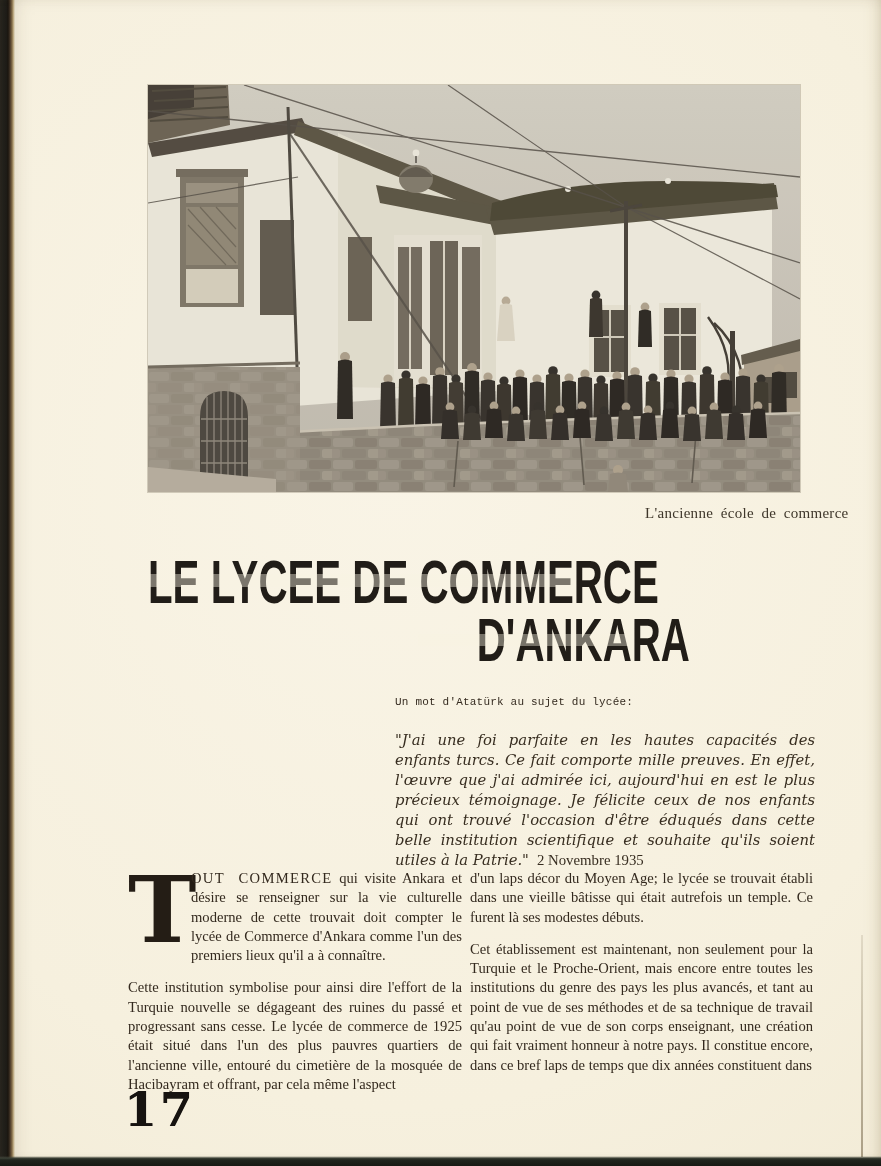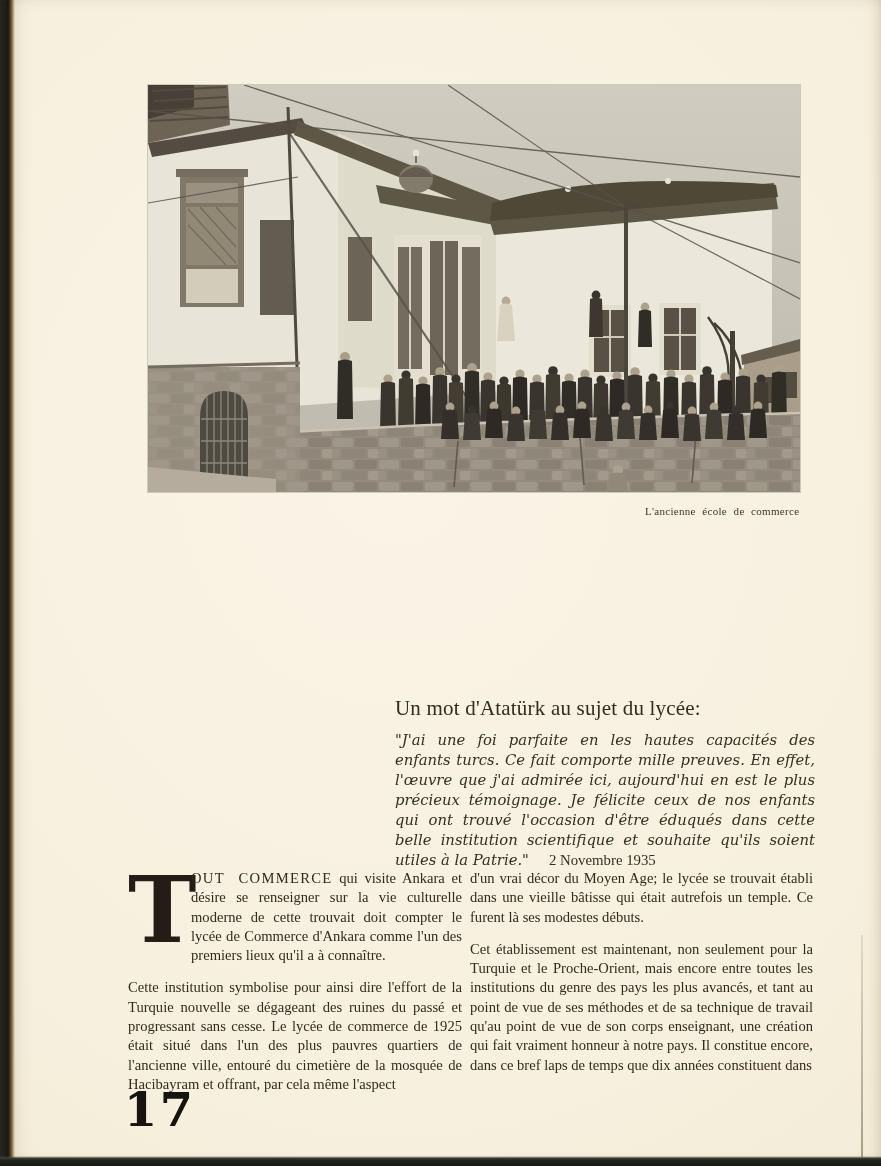--- a/index.html
+++ b/index.html
@@ -26,46 +26,46 @@
     position:absolute; left:861px; top:935px; width:2px; height:222px;
     background: linear-gradient(180deg, rgba(110,95,65,.15), rgba(110,95,65,.55));
   }
   .photo {
     position:absolute; left:148px; top:85px; width:652px; height:407px;
     outline:1px solid rgba(120,110,90,.30);
   }
   .photo svg { display:block; width:100%; height:100%; }
   .caption {
     position:absolute; left:645px; top:505px;
-    font-size:11px; letter-spacing:.3px; word-spacing:3.5px; color:#3e362a;
+    font-size:15px; letter-spacing:.3px; word-spacing:3.5px; color:#3e362a;
   }
   .title {
     position:absolute; left:148px; top:552px; width:542px; height:125px;
     font-family:"Liberation Sans", sans-serif; font-weight:800; color:#211d18;
   }
   .title .t1, .title .t2 { position:absolute; font-size:61px; line-height:1; white-space:nowrap; letter-spacing:0; }
   .title .t1 { left:0; top:0; transform:scale(.66,1); transform-origin:0 0; }
   .title .t2 { right:0; top:58px; transform:scale(.66,1); transform-origin:100% 0; }
   .title::before {
     content:""; position:absolute; left:-6px; right:120px; top:22px; height:13px;
     background:rgba(247,242,226,.42); z-index:2;
   }
   .title::after {
     content:""; position:absolute; left:270px; right:60px; top:82px; height:12px;
     background:rgba(247,242,226,.40); z-index:2;
   }
   .intro {
-    position:absolute; left:395px; top:696px; font-size:21px; color:#352b20; letter-spacing:.2px;
+    position:absolute; left:395px; top:696px; font-size:11px; color:#352b20; letter-spacing:.2px;font-family:Liberation Mono, monospace;
   }
   .quote {
     position:absolute; left:395px; top:730px; width:420px;
     font-family:"DejaVu Serif", serif; font-style:italic; font-weight:500;
     font-size:14.8px; line-height:20px; text-align:justify; color:#372d20;
   }
-  .quote-date { font-style:normal; font-family:"Liberation Serif",serif; margin-left:20px; white-space:nowrap; }
+  .quote-date { font-style:normal; font-family:"Liberation Serif",serif; margin-left:8px; white-space:nowrap; }
   .col { position:absolute; top:869px; font-size:14.6px; line-height:19.3px; text-align:justify; }
   .col-left  { left:128px; width:334px; }
   .col-right { left:470px; width:343px; }
   .col p { margin:0 0 13px 0; }
   .dropcap {
     float:left; width:56px; height:76px; overflow:visible;
     font:700 92px/0.82 "DejaVu Serif", serif; color:#241d15; margin:4px 7px 0 0;
   }
   .lead-caps { letter-spacing:1.3px; word-spacing:6px; }
   .pagenum {
@@ -360,36 +360,40 @@
             <path d="M-8,4 Q0,1 8,4 L10,22 L-10,22 Z" fill="#8d8476"></path>
           </g>
       </g>
 
       <rect width="652" height="407" fill="#d8cfb8" opacity=".06"></rect>
     </svg>
   </div>
 
   <div class="caption">L'ancienne école de commerce</div>
 
+  <div class="title">
+    <div class="t1">LE LYCEE DE COMMERCE</div>
+    <div class="t2">D'ANKARA</div>
+  </div>
 
   <div class="intro">Un mot d'Atatürk au sujet du lycée:</div>
 
   <div class="quote">
     <span class="quote-text">"J'ai une foi parfaite en les hautes capacités des enfants turcs. Ce fait comporte mille preuves. En effet, l'œuvre que j'ai admirée ici, aujourd'hui en est le plus précieux témoignage. Je félicite ceux de nos enfants qui ont trouvé l'occasion d'être éduqués dans cette belle institution scientifique et souhaite qu'ils soient utiles à la Patrie."</span><span class="quote-date">2 Novembre 1935</span>
   </div>
 
   <div class="col col-left">
     <p class="body-p">
       <span class="dropcap">T</span><span class="lead-caps">OUT COMMERCE</span><span> qui visite Ankara et désire se renseigner sur la vie culturelle moderne de cette trouvait doit compter le lycée de Commerce d'Ankara comme l'un des premiers lieux qu'il a à connaître.</span>
     </p>
     <p class="body-p">Cette institution symbolise pour ainsi dire l'effort de la Turquie nouvelle se dégageant des ruines du passé et progressant sans cesse. Le lycée de commerce de 1925 était situé dans l'un des plus pauvres quartiers de l'ancienne ville, entouré du cimetière de la mosquée de Hacibayram et offrant, par cela même l'aspect</p>
   </div>
 
   <div class="col col-right">
-    <p class="body-p">d'un vrai décor du Moyen Age; le lycée se trouvait établi dans une vieille bâtisse qui était autrefois un temple. Ce furent là ses modestes débuts.</p>
+    <p class="body-p">d'un laps décor du Moyen Age; le lycée se trouvait établi dans une vieille bâtisse qui était autrefois un temple. Ce furent là ses modestes débuts.</p>
     <p class="body-p">Cet établissement est maintenant, non seulement pour la Turquie et le Proche-Orient, mais encore entre toutes les institutions du genre des pays les plus avancés, et tant au point de vue de ses méthodes et de sa technique de travail qu'au point de vue de son corps enseignant, une création qui fait vraiment honneur à notre pays. Il constitue encore, dans ce bref laps de temps que dix années constituent dans</p>
   </div>
 
   <div class="pagenum">17</div>
 
   <div class="page-crease"></div>
   <div class="binding-edge"></div>
   <div class="bottom-scan-edge"></div>
   <div class="page-shade"></div>
 </div>

